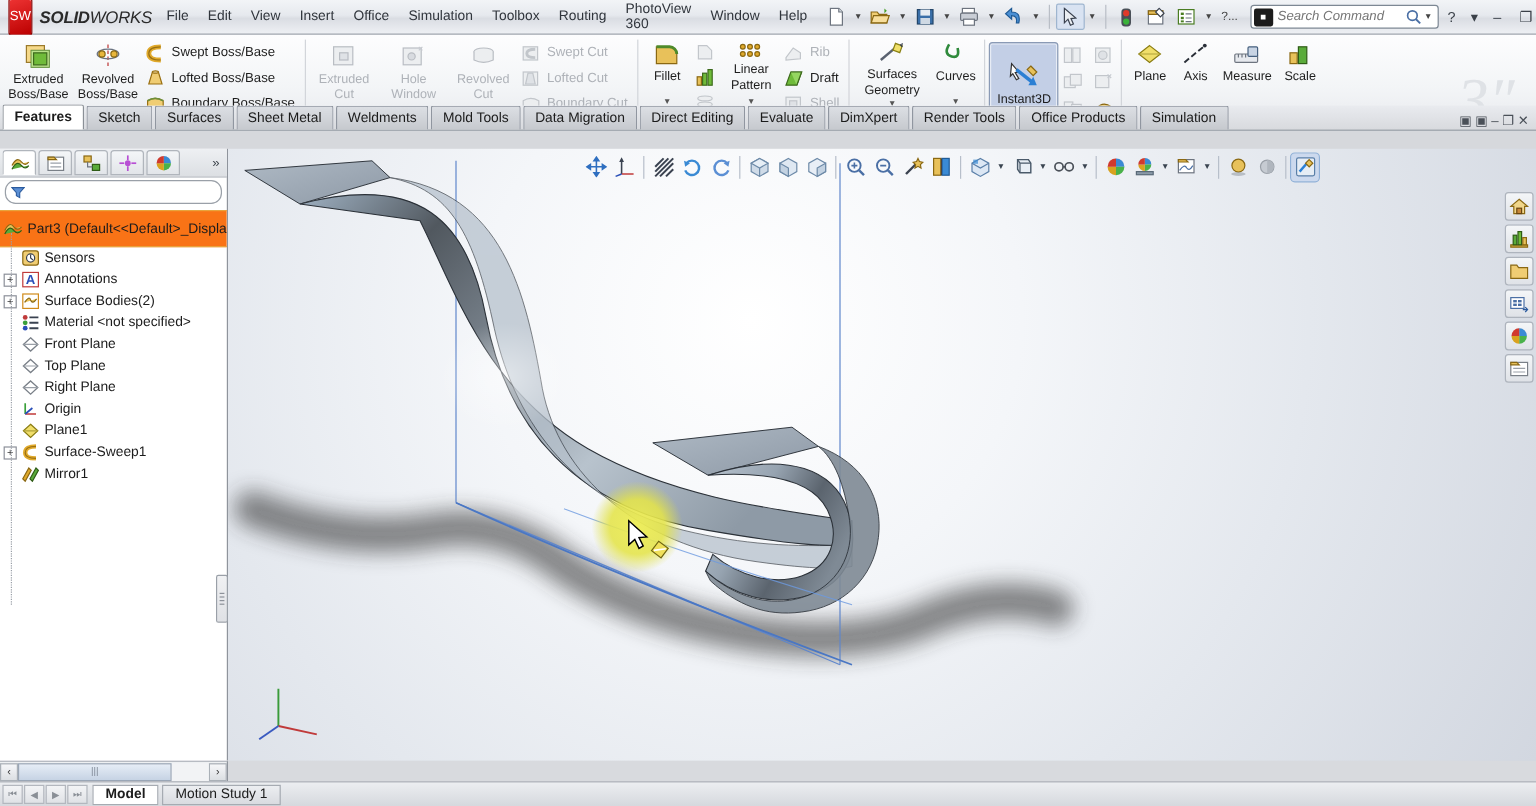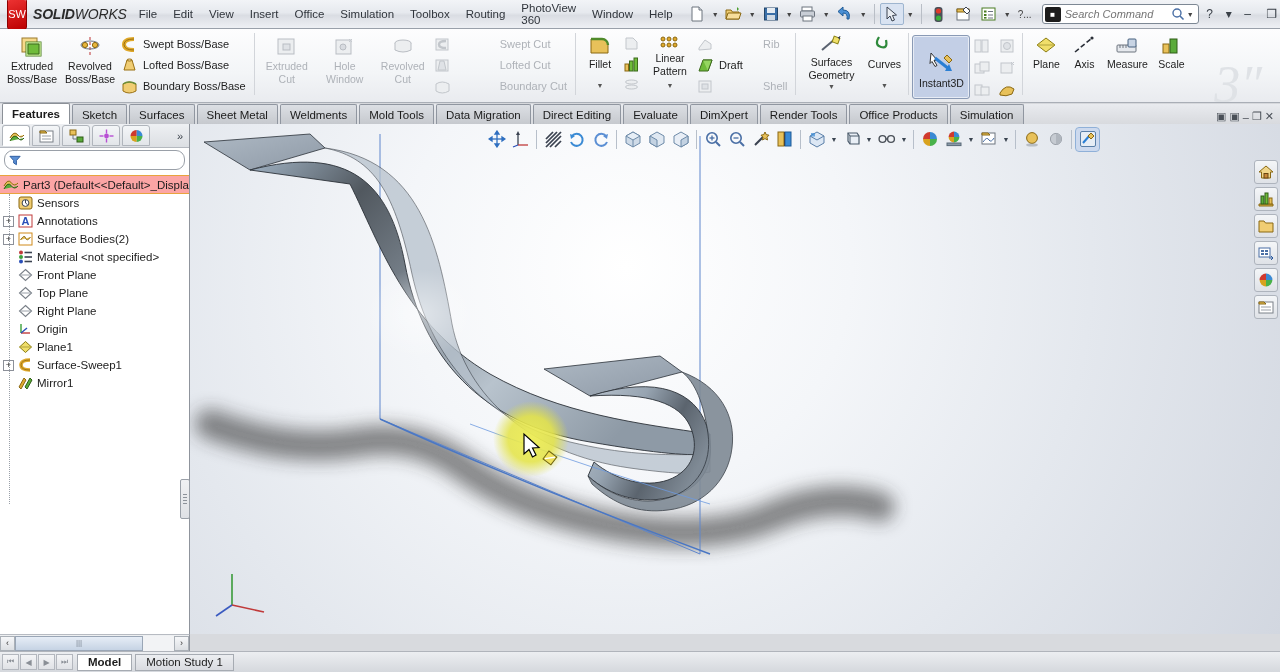--- a/index.html
+++ b/index.html
@@ -60,30 +60,30 @@
   .rdiv { width:1px; height:62px; margin-top:4px; background:#d2d5da; }
   .bigbtn {
     width:58px; min-height:62px; display:flex; flex-direction:column; align-items:center;
     padding-top:4px; border-radius:3px; text-align:center; line-height:11px; font-size:10.5px; color:#1d1d1d;
   }
   .bigbtn.dis { color:#aeb2b8; }
   .bigbtn .lbl { margin-top:2px; }
   .bigbtn.active { background:#c3cfe6; border:1px solid #8a9ab5; box-shadow:inset 0 0 0 1px #e7ecf5;}
   .smlist { display:flex; flex-direction:column; gap:1px; padding-top:3px;}
   .smbtn { display:flex; align-items:center; height:20px; padding:0 5px 0 2px; border-radius:3px; font-size:11px; color:#1d1d1d;}
-  .smbtn.dis { color:#aeb2b8;gap:44px;}
+  .smbtn.dis { color:#aeb2b8;}
   .smbtn .lbl { margin-left:5px; white-space:nowrap;}
   .dropcaret { font-size:7px; color:#555; text-align:center; width:100%; margin-top:auto; padding-bottom:2px;}
   .icogrid { display:grid; grid-template-columns:24px 24px; grid-auto-rows:21px; gap:1px; padding-top:3px;}
   .icocell { display:flex;align-items:center;justify-content:center;border-radius:2px;}
   .wmark { position:absolute; right:18px; top:26px; font-size:52px; color:#dfe2e6; font-style:italic; font-family:"Liberation Serif",serif; pointer-events:none; z-index:0;}
 
   
   .cmdtabs {
-    position:absolute; left:0; top:104px; width:1280px; height:21px;
+    position:absolute; left:0; top:88px; width:1280px; height:21px;
     background:linear-gradient(180deg,#e9ebef,#d8dade);
     border-bottom:1px solid #9aa0a8;
     display:flex; align-items:flex-end; padding-left:2px;
   }
   .ctab {
     height:20px; padding:0 9px; display:flex;align-items:center;
     font-size:11.5px; color:#1b1b1b;
     background:linear-gradient(180deg,#dcdfe4,#c6c9ce);
     border:1px solid #9096a0; border-bottom:none; margin-right:2px;
     border-radius:2px 2px 0 0;
@@ -104,21 +104,21 @@
   }
   .ttab { width:28px;height:21px; display:flex;align-items:center;justify-content:center;
     border:1px solid #b0b5bc; border-radius:3px 3px 0 0;
     background:linear-gradient(180deg,#f4f6f8,#e2e5e9);}
   .ttab.sel { background:#fff; border-bottom-color:#fff;}
   .chev { margin-left:auto; font-size:11px; color:#3d444c; padding-right:4px;}
   .filterbar { height:20px; margin:2px 4px 2px 4px; border:1px solid #9aa0a8; border-radius:9px; background:#fff; display:flex;align-items:center; padding:0 4px;}
   .filterbar input{border:0;outline:0;font-size:11px;width:100%;font-family:inherit;}
   .tree { flex:1; overflow:hidden; padding-top:3px; font-size:11.5px; position:relative;}
   .trow { display:flex; align-items:center; height:18px; padding-left:3px; white-space:nowrap;}
-  .trow.root { border-top:1px solid #e8a33d; border-bottom:1px solid #e8a33d; height:19px; background:#fca5a5;}
+  .trow.root { border-top:1px solid #e8a33d; border-bottom:1px solid #e8a33d; height:31px; background:#f97316;}
   .plus { width:11px;height:11px; border:1px solid #8c9099; background:#fff; font-size:9px; line-height:9px; text-align:center; color:#333; margin-right:3px; flex:none;}
   .noplus { width:11px; margin-right:3px; flex:none;}
   .tico { width:16px;height:16px;margin-right:4px; flex:none; display:flex;align-items:center;justify-content:center;}
   .dotted { position:absolute; left:9px; top:22px; bottom:130px; border-left:1px dotted #9aa0a8;}
   .panel-grip { position:absolute; right:-1px; top:355px; width:10px; height:40px; background:linear-gradient(180deg,#f0f1f3,#dfe1e5); border:1px solid #9aa0a8; border-radius:2px; display:flex;flex-direction:column;align-items:center;justify-content:center;gap:2px;}
   .panel-grip i { display:block; width:4px;height:1px;background:#8d929a;}
   .hsbtn { width:15px;height:15px;display:flex;align-items:center;justify-content:center;font-size:9px;color:#333;background:linear-gradient(180deg,#f6f7f9,#dcdfe3);border:1px solid #aab0b7;}
   .hstrack { flex:1; height:15px; background:#f2f3f5; position:relative;}
   .hsthumb { position:absolute; left:0; top:0; width:128px; height:15px; background:linear-gradient(180deg,#e6edf6,#c6d3e4); border:1px solid #9aa6b6;}
   .hsthumb::after{content:"|||";position:absolute;left:50%;top:1px;transform:translateX(-50%);font-size:8px;color:#7d8794;}

